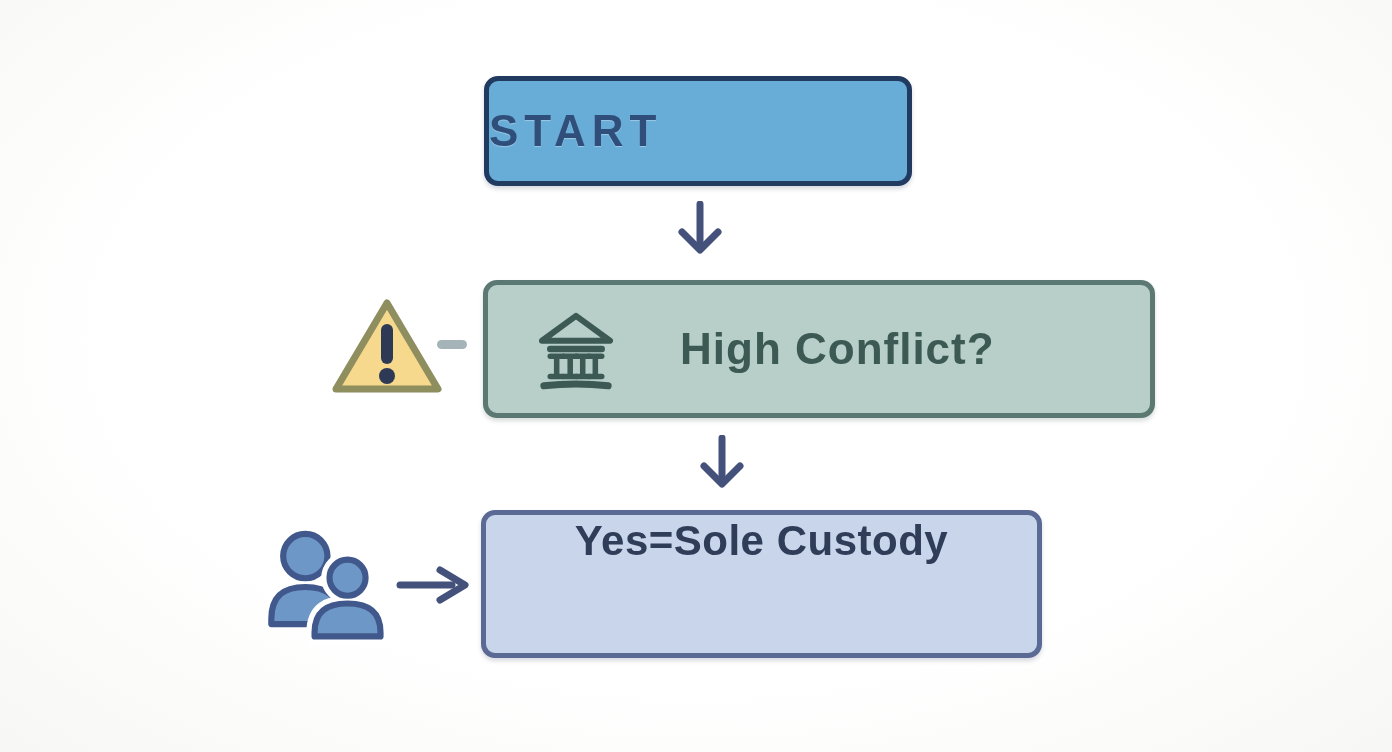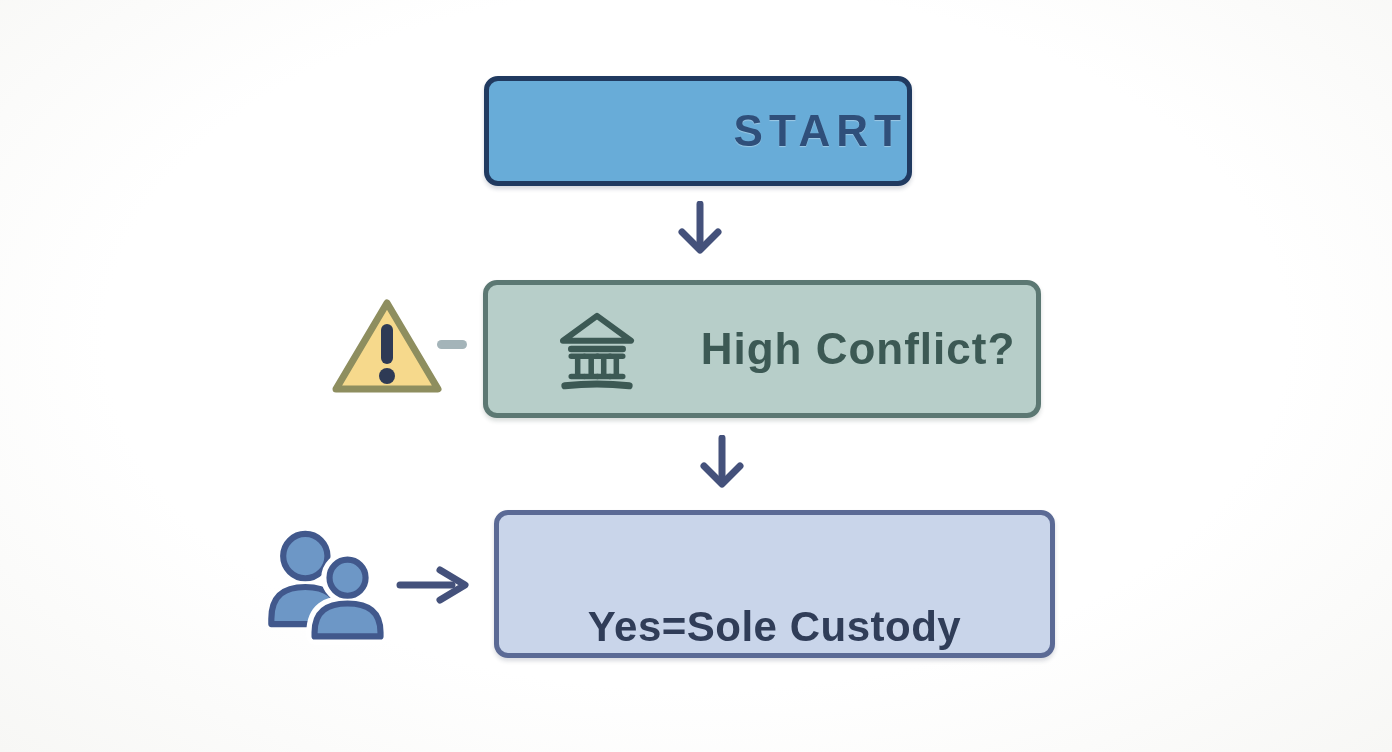--- a/index.html
+++ b/index.html
@@ -7,48 +7,48 @@
     position:relative;
     width:1392px;height:752px;
     margin:0 auto;
     background:radial-gradient(ellipse at 50% 45%, #ffffff 60%, #f7f7f5 100%);
     font-family:"Liberation Sans", sans-serif;
     overflow:hidden;
   }
   .node{
     position:absolute;
     box-sizing:border-box;
-    display:flex;align-items:center;justify-content:flex-end;
+    display:flex;align-items:center;justify-content:flex-start;
     border-radius:14px;
   }
   .start-box{
     left:484px;top:76px;width:428px;height:110px;
     background:#68acd8;
     border:5px solid #203a60;
     box-shadow:0 3px 4px rgba(20,40,70,0.18);
   }
   .start-label{
     color:#2f4f7a;
     font-size:44px;font-weight:700;letter-spacing:6px;
     text-shadow:0 1px 1px rgba(255,255,255,0.35);
   }
   .decision-box{
-    left:483px;top:280px;width:558px;height:138px;
+    left:483px;top:280px;width:672px;height:138px;
     background:#b7cec9;
     border:5px solid #5c7873;
     box-shadow:0 3px 4px rgba(40,60,55,0.18);
-    justify-content:center;
+    justify-content:flex-start;
     padding-left:42px;gap:58px;
   }
   .decision-label{
     color:#3c5954;
     font-size:44px;font-weight:600;letter-spacing:1px;
   }
   .outcome-box{
-    left:494px;top:510px;width:561px;height:148px;
+    left:481px;top:510px;width:561px;height:148px;
     background:#c9d5ea;
     border:5px solid #5b6a95;
     box-shadow:0 3px 4px rgba(45,55,85,0.18);
     flex-direction:column;
   }
   .outcome-line{
     color:#303d58;
     font-size:42px;font-weight:700;letter-spacing:0.5px;
     line-height:1.25;
   }

